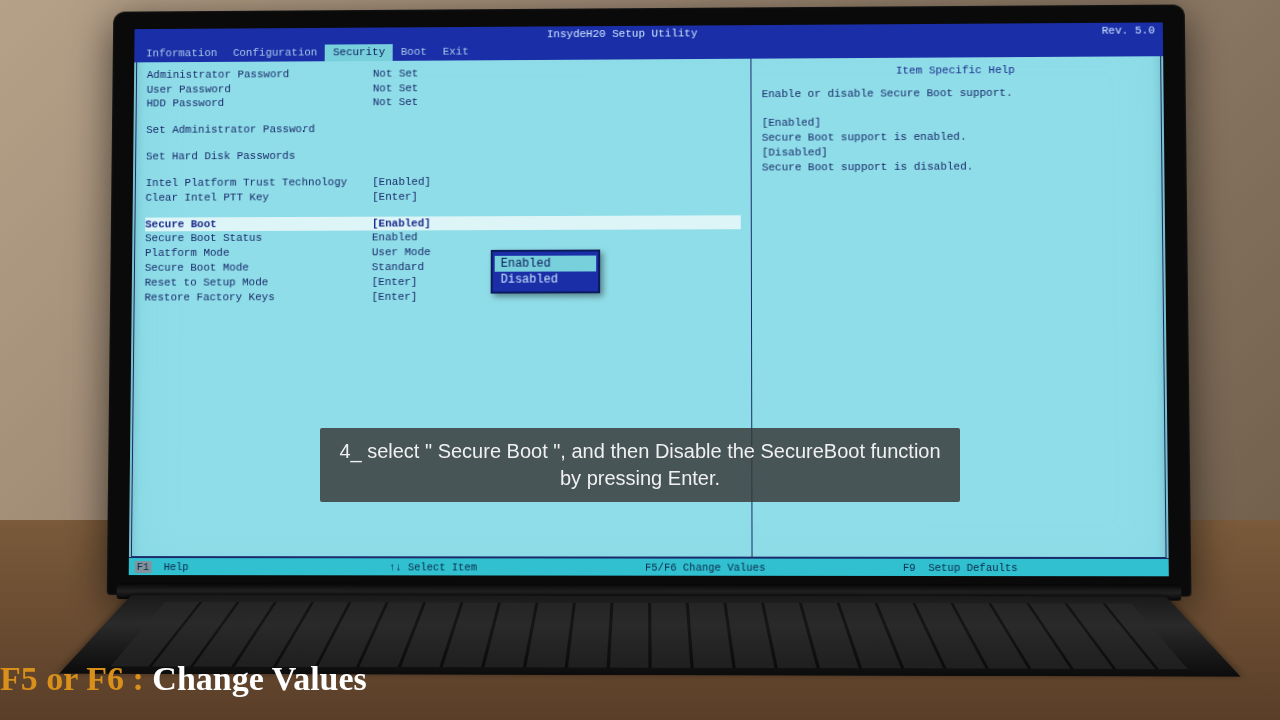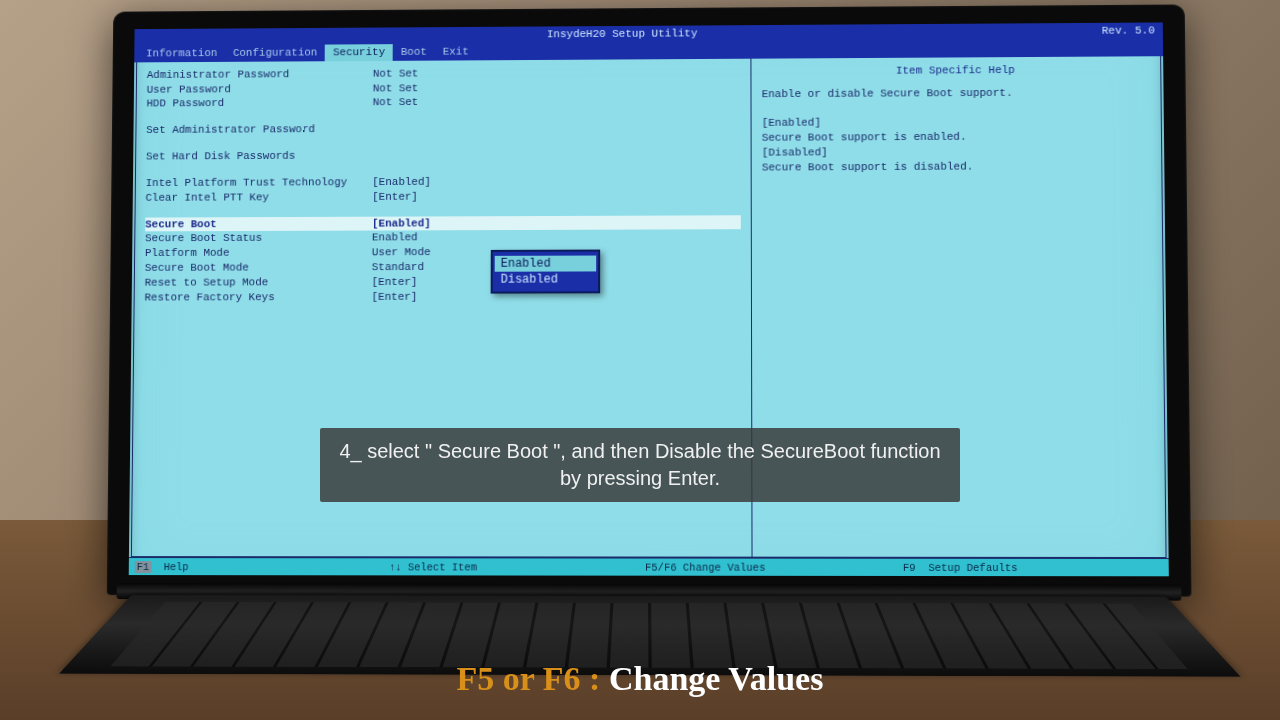--- a/index.html
+++ b/index.html
@@ -172,21 +172,20 @@
     top: 12px; left: 40px; right: 40px; bottom: 10px;
     background:
       repeating-linear-gradient(to right, #2a2a2a 0, #2a2a2a 34px, #0a0a0a 34px, #0a0a0a 37px),
       repeating-linear-gradient(to bottom, #2a2a2a 0, #2a2a2a 16px, #0a0a0a 16px, #0a0a0a 18px);
     opacity: 0.6;
   }
   .caption-band {
     position: absolute;
     bottom: 22px;
     left: 0; right: 0;
-    text-align: center;
     font-family: Georgia, "Times New Roman", serif;
     font-size: 34px;
     z-index: 10;
     color: #fff;
   }
   .caption-band .keys { color: #d8901a; font-weight: 600; }
   .caption-band .desc { color: #fff; font-weight: 600; }
   .hinge {
     position: absolute;
     top: 578px;

